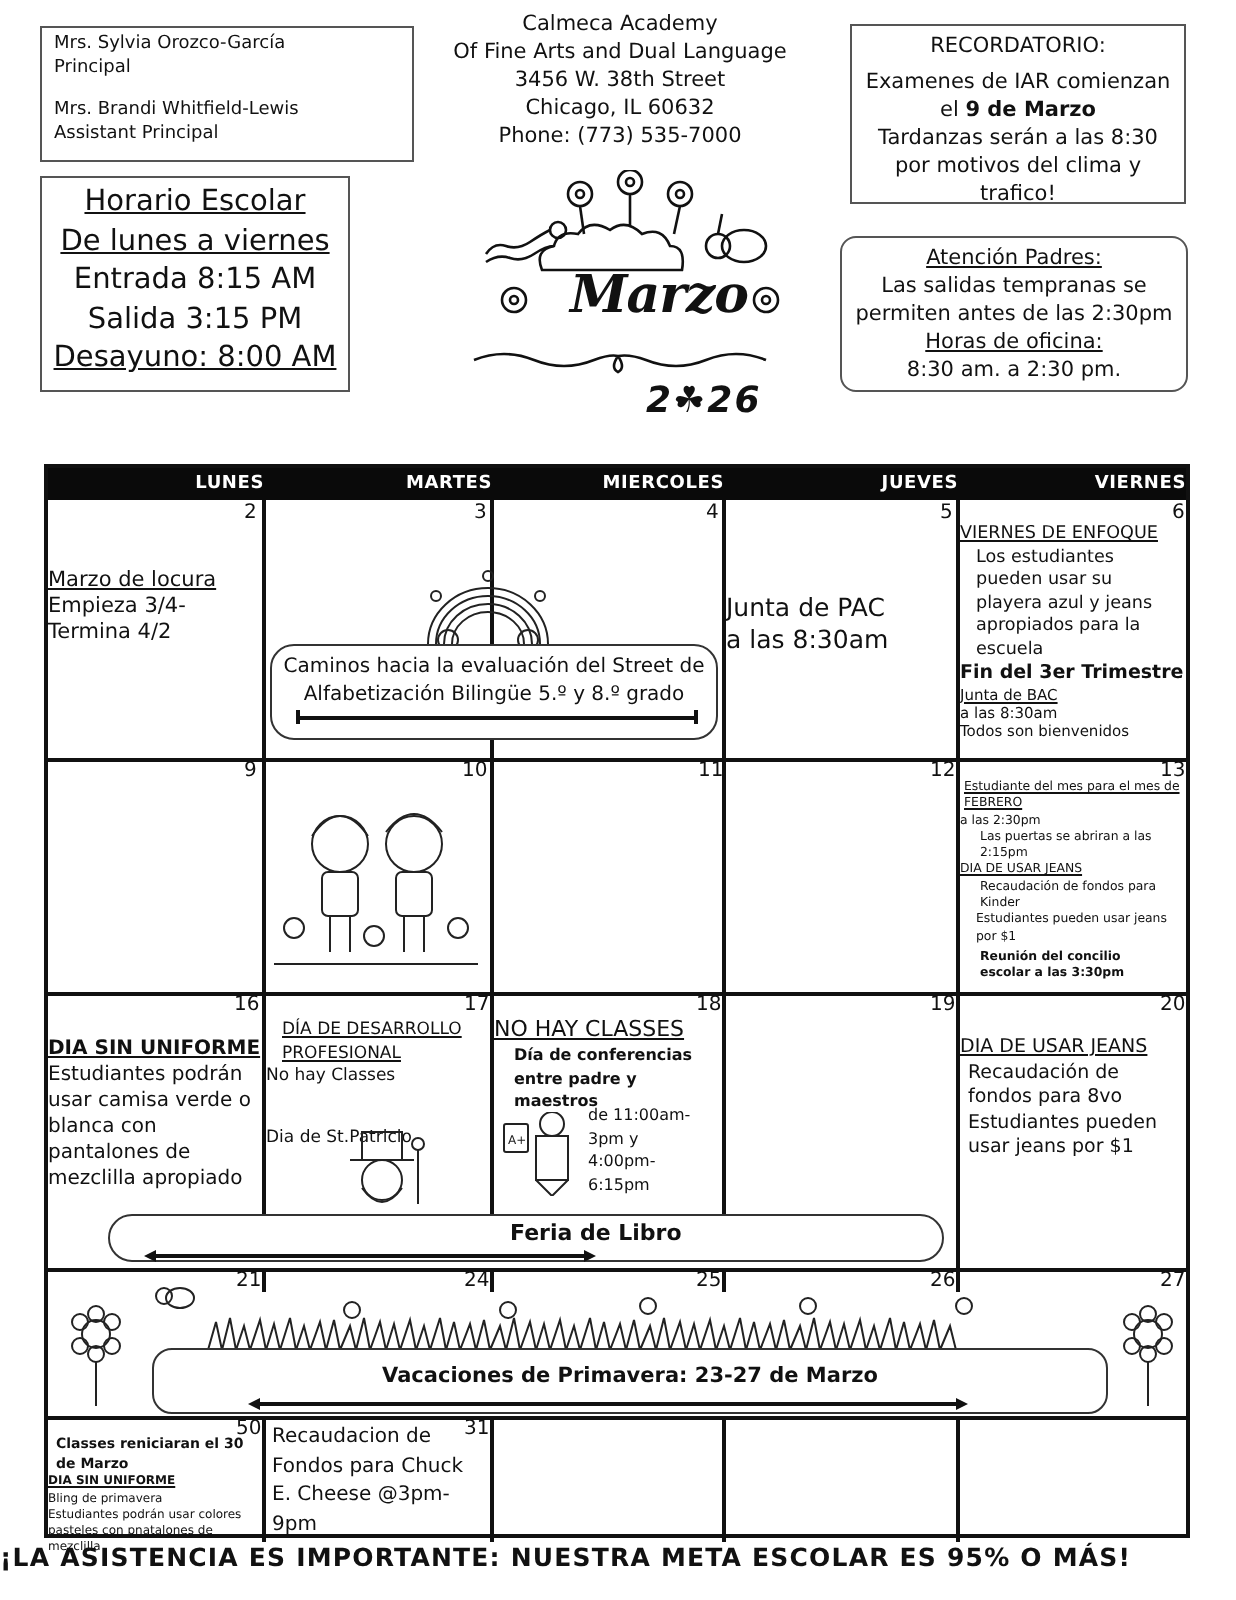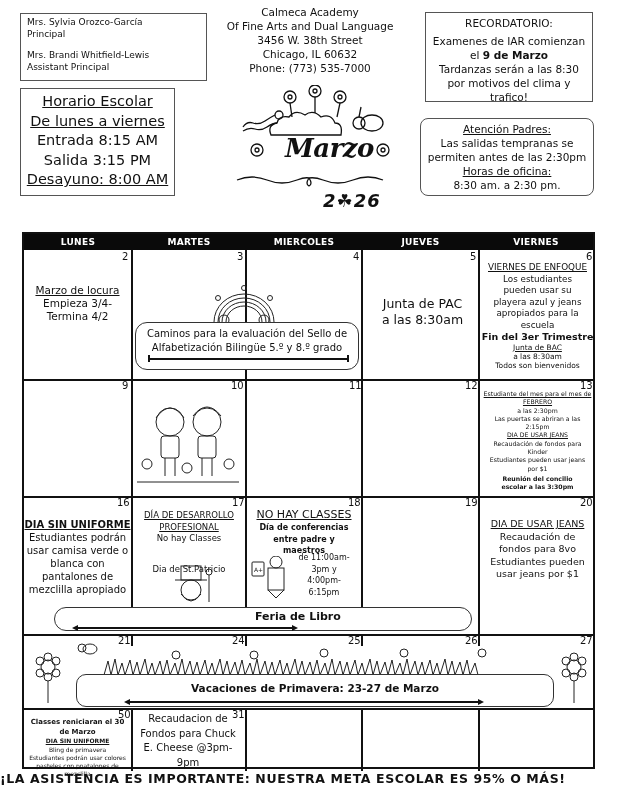--- a/index.html
+++ b/index.html
@@ -28,25 +28,25 @@
   #attention { left: 420px; top: 118px; width: 174px; height: 78px; border-radius: 8px; padding: 3px 2px; font-size: 10.5px; line-height: 14px; text-align: center; }
 
   
   #art { left: 235px; top: 85px; width: 170px; height: 140px; }
   #marzo { position: absolute; left: 50px; top: 48px; font-family: "DejaVu Serif", serif; font-style: italic; font-weight: bold; font-size: 26px; letter-spacing: -0.5px; }
   #year { position: absolute; left: 88px; top: 105px; font-weight: bold; font-size: 18px; letter-spacing: 1px; font-style: italic; }
 
   
   #cal { left: 22px; top: 232px; width: 573px; height: 537px; border: 2px solid #111; }
   #cal-head { position: absolute; left: 0; top: 0; width: 100%; height: 16px; background: #0a0a0a; display: flex; }
-  #cal-head div { flex: none; color: #fff; font-weight: 900; font-size: 9px; line-height: 16px; text-align: center; letter-spacing: 0.3px; }
+  #cal-head div { flex: none; color: #fff; font-weight: 900; font-size: 9px; line-height: 16px; text-align: right; letter-spacing: 0.3px; }
   .vline { position: absolute; width: 1.5px; background: #111; }
   .hline { position: absolute; height: 1.5px; background: #111; left: 0; width: 100%; }
   .daynum { position: absolute; font-size: 10px; line-height: 10px; }
-  .cell { position: absolute; text-align: center; }
+  .cell { position: absolute; }
 
   .pill { position: absolute; border: 1px solid #333; border-radius: 12px; background: #fff; text-align: center; }
   .arrow { position: absolute; height: 1.5px; background: #111; }
   .arrowhead-r { position: absolute; width: 0; height: 0; border-top: 3px solid transparent; border-bottom: 3px solid transparent; border-left: 6px solid #111; }
   .arrowhead-l { position: absolute; width: 0; height: 0; border-top: 3px solid transparent; border-bottom: 3px solid transparent; border-right: 6px solid #111; }
   .tick { position: absolute; width: 1.5px; height: 7px; background: #111; }
 
   #footer { left: 0; top: 771px; width: 618px; text-align: left; font-weight: 900; font-size: 12.5px; letter-spacing: 0.6px; }
 </style>
 </head>
@@ -207,21 +207,21 @@
         <path d="M22 38 a18 16 0 0 1 36 0"></path>
       <circle cx="20" cy="36" r="5"></circle>
         <circle cx="60" cy="36" r="5"></circle>
       <circle cx="14" cy="14" r="2.5"></circle>
         <circle cx="40" cy="4" r="2.5"></circle>
         <circle cx="66" cy="14" r="2.5"></circle>
     </g>
   </svg>
 
   <div class="pill" style="left:111px;top:88px;width:224px;height:48px;font-size:10px;line-height:14px;padding-top:4px">
-    <div>Caminos para la evaluación del Sello de</div>
+    <div>Caminos hacia la evaluación del Street de</div>
     <div>Alfabetización Bilingüe 5.º y 8.º grado</div>
   </div>
   <div class="arrow" style="left:124px;top:124px;width:200px"></div>
   <div class="tick" style="left:124px;top:121px"></div>
   <div class="tick" style="left:323px;top:121px"></div>
 
   <div class="cell" style="left:339px;top:62px;width:119px;font-size:12.5px;line-height:16px">
     <div>Junta de PAC</div>
     <div>a las 8:30am</div>
   </div>

